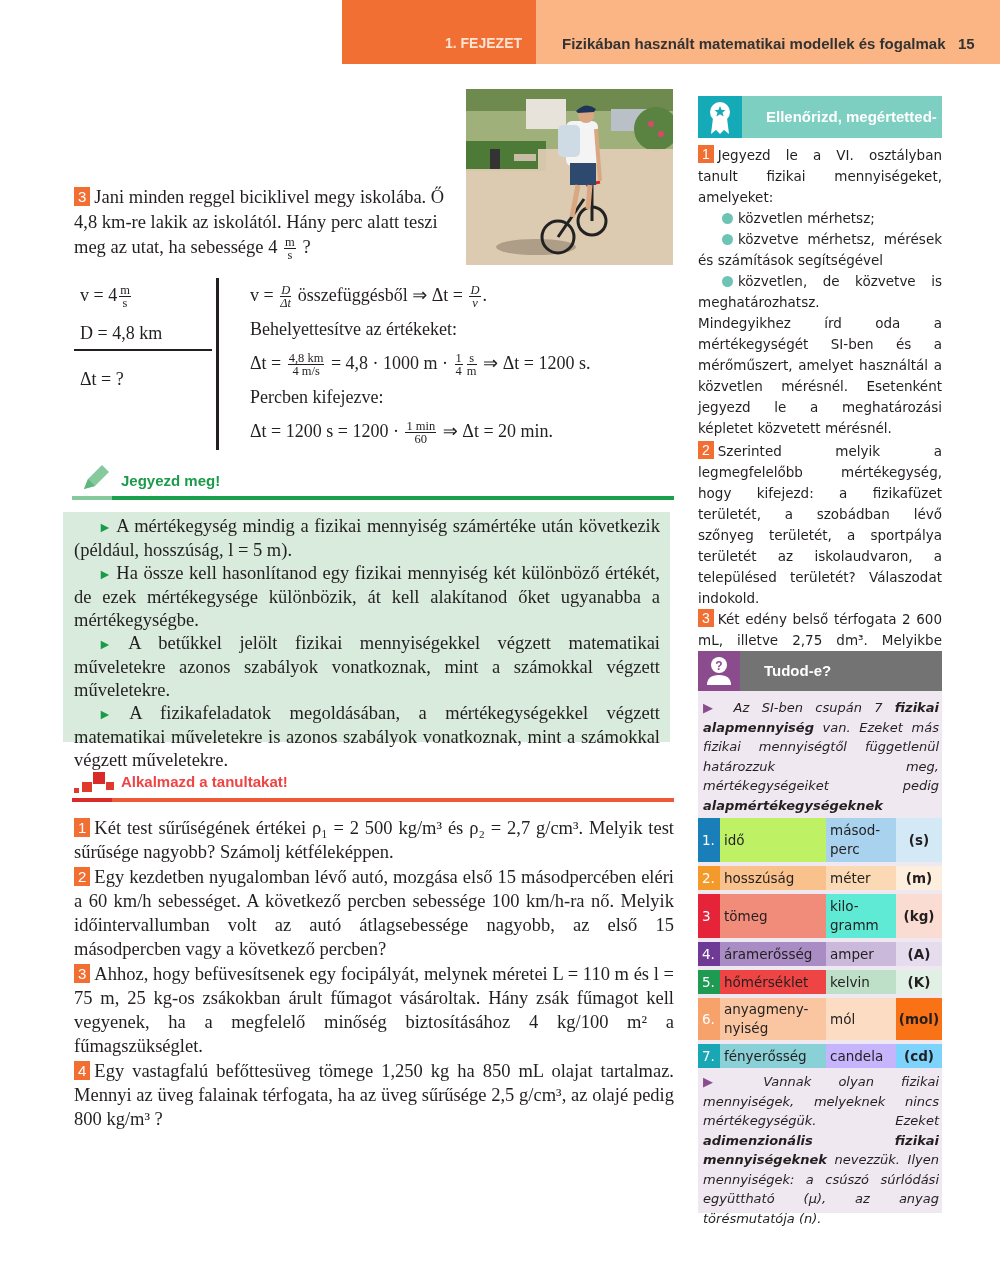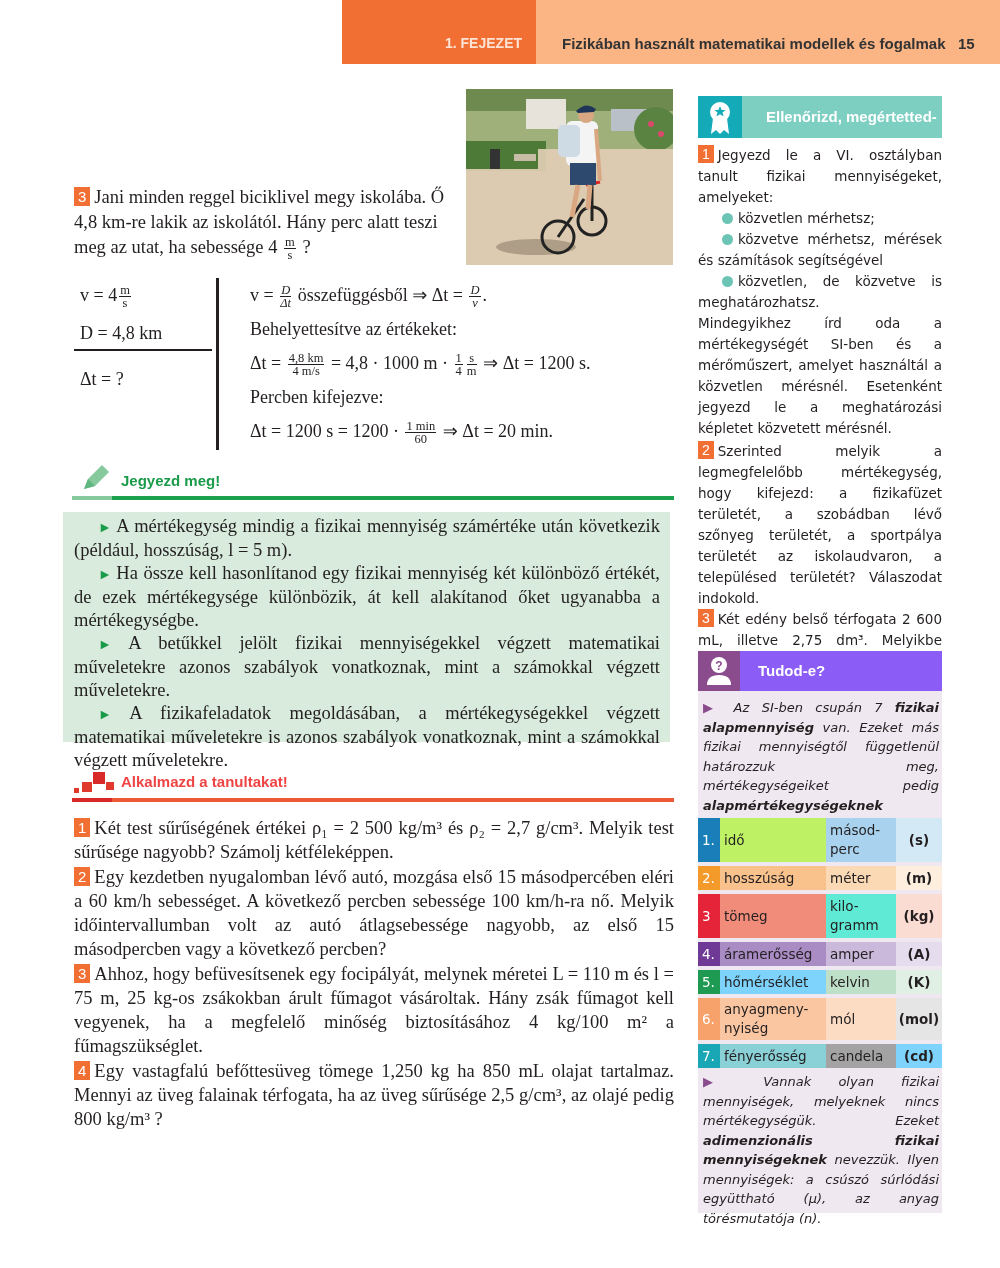--- a/index.html
+++ b/index.html
@@ -48,21 +48,21 @@
 
   
   .rc { position: absolute; left: 698px; width: 244px; font-family: "DejaVu Sans", sans-serif; font-size: 13.5px; line-height: 21px; color: #231f20; }
   .ell-icon { position: absolute; left: 698px; top: 96px; width: 44px; height: 42px; background: #14aab8; }
   .ell-head { position: absolute; left: 742px; top: 96px; width: 200px; height: 42px; background: #7dcfc2; color: #fff; font: bold 15px "Liberation Sans", sans-serif; line-height: 42px; padding-left: 24px; }
   .bullet { display: inline-block; width: 11px; height: 11px; border-radius: 50%; background: #6cc4b5; margin-right: 5px; vertical-align: -1px; }
   .rc p { text-align: justify; }
   .ind { text-indent: 24px; }
 
   .tud-icon { position: absolute; left: 698px; top: 651px; width: 42px; height: 40px; background: #8a4c8c; }
-  .tud-head { position: absolute; left: 740px; top: 651px; width: 202px; height: 40px; background: #8b5cf6; color: #fff; font: bold 15px "Liberation Sans", sans-serif; line-height: 40px; padding-left: 18px; }
+  .tud-head { position: absolute; left: 740px; top: 651px; width: 202px; height: 40px; background: #737373; color: #fff; font: bold 15px "Liberation Sans", sans-serif; line-height: 40px; padding-left: 24px; }
   .tud-box { position: absolute; left: 698px; top: 691px; width: 244px; height: 522px; background: #efe8f1; }
   .tud-text { position: absolute; left: 703px; width: 236px; font-family: "DejaVu Sans", sans-serif; font-style: italic; font-size: 13px; line-height: 19.5px; text-align: justify; color: #231f20; }
   .tri-p { color: #8a4c8c; font-style: normal; }
 
   .si-table { position: absolute; left: 698px; top: 818px; width: 244px; font-family: "DejaVu Sans", sans-serif; font-size: 13.5px; }
   .si-row { display: flex; margin-bottom: 4px; }
   .si-row .c1 { width: 22px; color: #fff; display: flex; align-items: center; padding-left: 4px; }
   .si-row .c2 { width: 106px; display: flex; align-items: center; padding-left: 4px; line-height: 19px; }
   .si-row .c3 { width: 70px; display: flex; align-items: center; padding-left: 4px; line-height: 19px; }
   .si-row .c4 { width: 46px; display: flex; align-items: center; justify-content: center; font-weight: bold; }
@@ -260,52 +260,52 @@
         <span>amper</span>
       </div>
       <div class="c4" style="background: rgb(229, 220, 238);">
         <span>(A)</span>
       </div>
     </div>
     <div class="si-row" style="height: 24px;">
       <div class="c1" style="background: rgb(30, 154, 82);">
         <span>5.</span>
       </div>
-      <div class="c2" style="background: #7dd3fc; text-align: center;">
+      <div class="c2" style="background: #ef4444; text-align: center;">
         <span>hőmérséklet</span>
       </div>
       <div class="c3" style="background: rgb(191, 224, 200);">
         <span>kelvin</span>
       </div>
       <div class="c4" style="background: rgb(224, 240, 228);">
         <span>(K)</span>
       </div>
     </div>
     <div class="si-row" style="height: 42px;">
       <div class="c1" style="background: rgb(246, 162, 106);">
         <span>6.</span>
       </div>
       <div class="c2" style="background: rgb(250, 198, 161);">
         <span>anyagmeny-nyiség</span>
       </div>
       <div class="c3" style="background: rgb(252, 220, 195);">
         <span>mól</span>
       </div>
-      <div class="c4" style="background: #e5e5e5; justify-content: center;">
+      <div class="c4" style="background: #f97316; justify-content: center;">
         <span>(mol)</span>
       </div>
     </div>
     <div class="si-row" style="height: 24px;">
       <div class="c1" style="background: rgb(26, 167, 181);">
         <span>7.</span>
       </div>
       <div class="c2" style="background: rgb(138, 208, 215);">
         <span>fényerősség</span>
       </div>
-      <div class="c3" style="background: #a3a3a3;">
+      <div class="c3" style="background: #c4b5fd;">
         <span>candela</span>
       </div>
       <div class="c4" style="background: #7dd3fc;">
         <span>(cd)</span>
       </div>
     </div>
   </div>
 
 <div class="tud-text" style="top:1072px">
   <span class="tri-p">▶</span>

